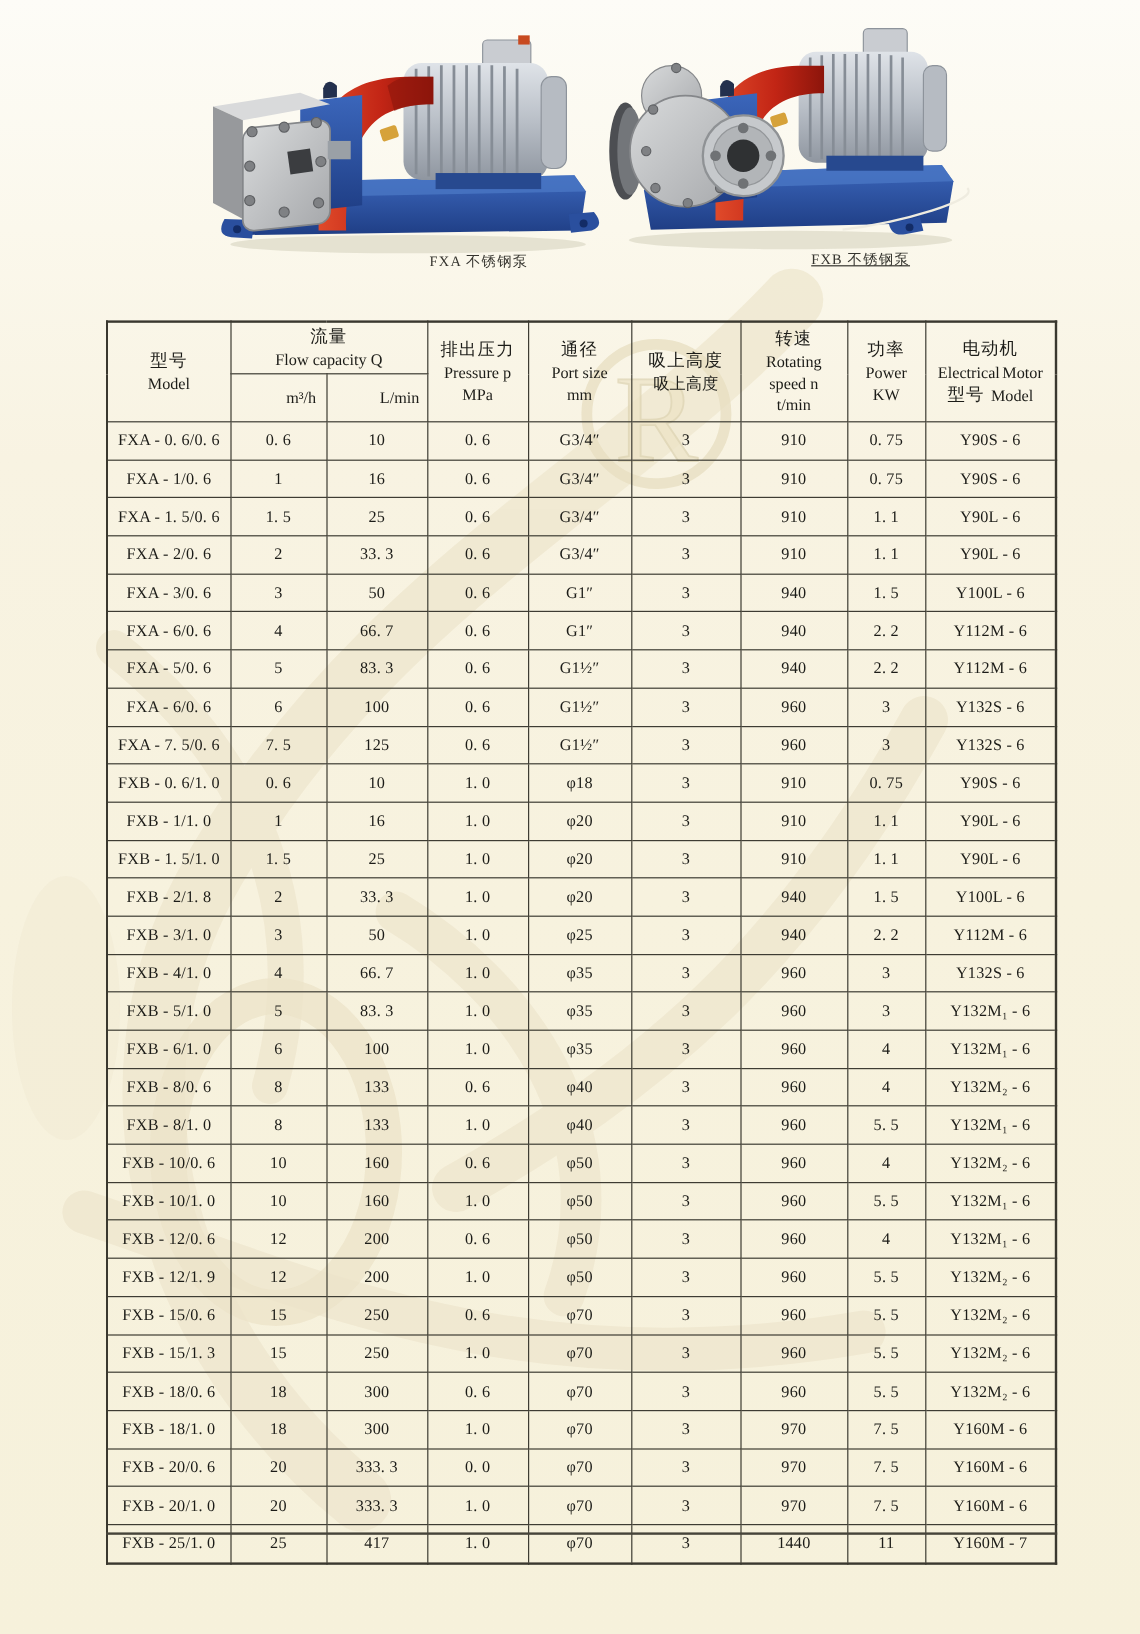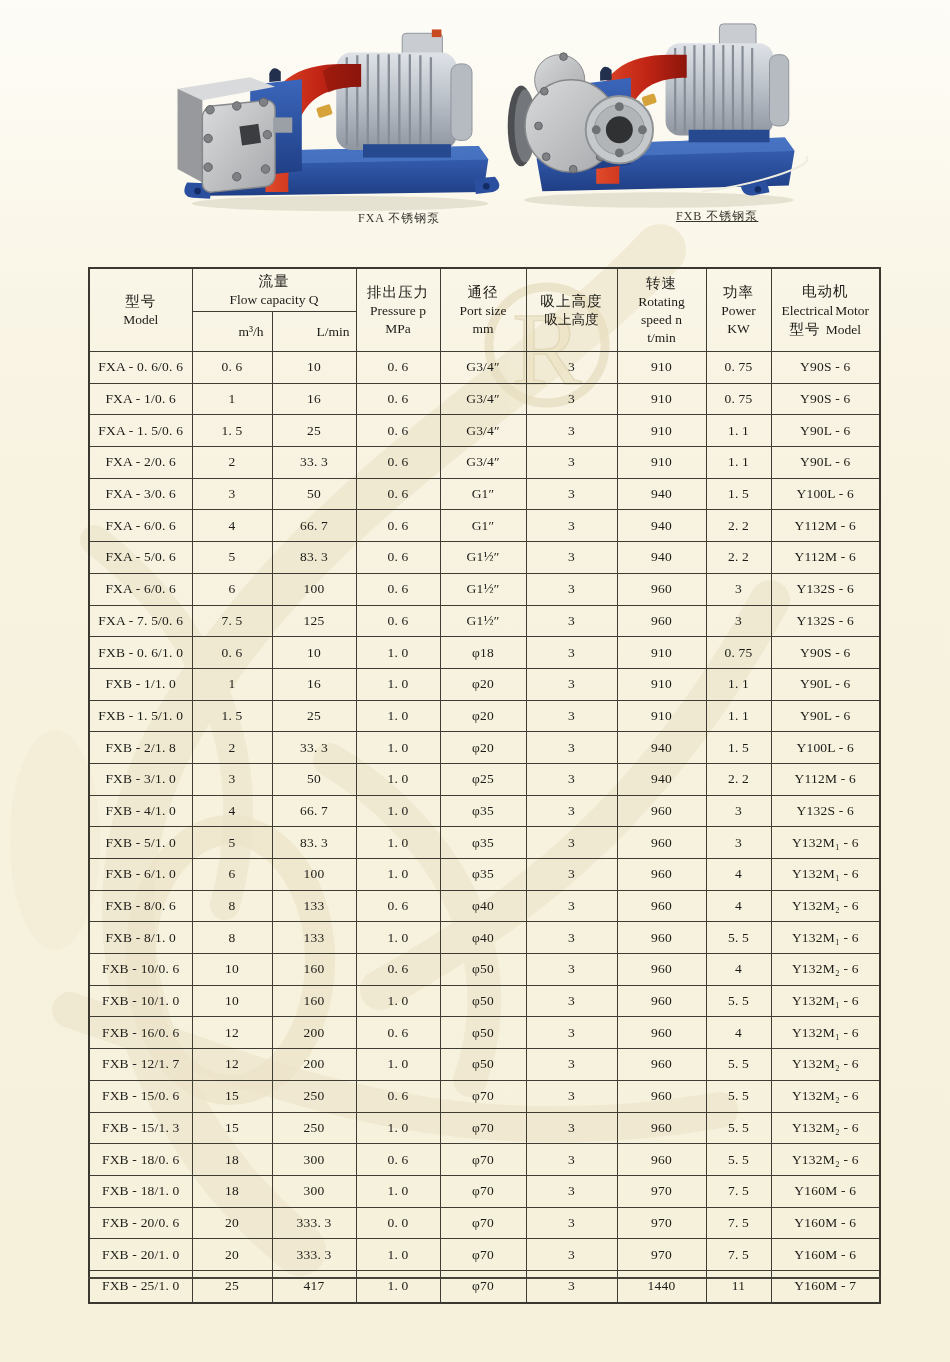--- a/index.html
+++ b/index.html
@@ -482,32 +482,32 @@
           <td data-name="cell-flow-m3h">10</td>
           <td data-name="cell-flow-lmin">160</td>
           <td data-name="cell-pressure">1. 0</td>
           <td data-name="cell-port-size">φ50</td>
           <td data-name="cell-suction-head">3</td>
           <td data-name="cell-speed">960</td>
           <td data-name="cell-power">5. 5</td>
           <td data-name="cell-motor">Y132M₁ - 6</td>
         </tr>
         <tr data-name="table-row">
-          <td data-name="cell-model">FXB - 16/0. 6</td>
+          <td data-name="cell-model">FXB - 12/0. 6</td>
           <td data-name="cell-flow-m3h">12</td>
           <td data-name="cell-flow-lmin">200</td>
           <td data-name="cell-pressure">0. 6</td>
           <td data-name="cell-port-size">φ50</td>
           <td data-name="cell-suction-head">3</td>
           <td data-name="cell-speed">960</td>
           <td data-name="cell-power">4</td>
           <td data-name="cell-motor">Y132M₁ - 6</td>
         </tr>
         <tr data-name="table-row">
-          <td data-name="cell-model">FXB - 12/1. 7</td>
+          <td data-name="cell-model">FXB - 12/1. 9</td>
           <td data-name="cell-flow-m3h">12</td>
           <td data-name="cell-flow-lmin">200</td>
           <td data-name="cell-pressure">1. 0</td>
           <td data-name="cell-port-size">φ50</td>
           <td data-name="cell-suction-head">3</td>
           <td data-name="cell-speed">960</td>
           <td data-name="cell-power">5. 5</td>
           <td data-name="cell-motor">Y132M₂ - 6</td>
         </tr>
         <tr data-name="table-row">

